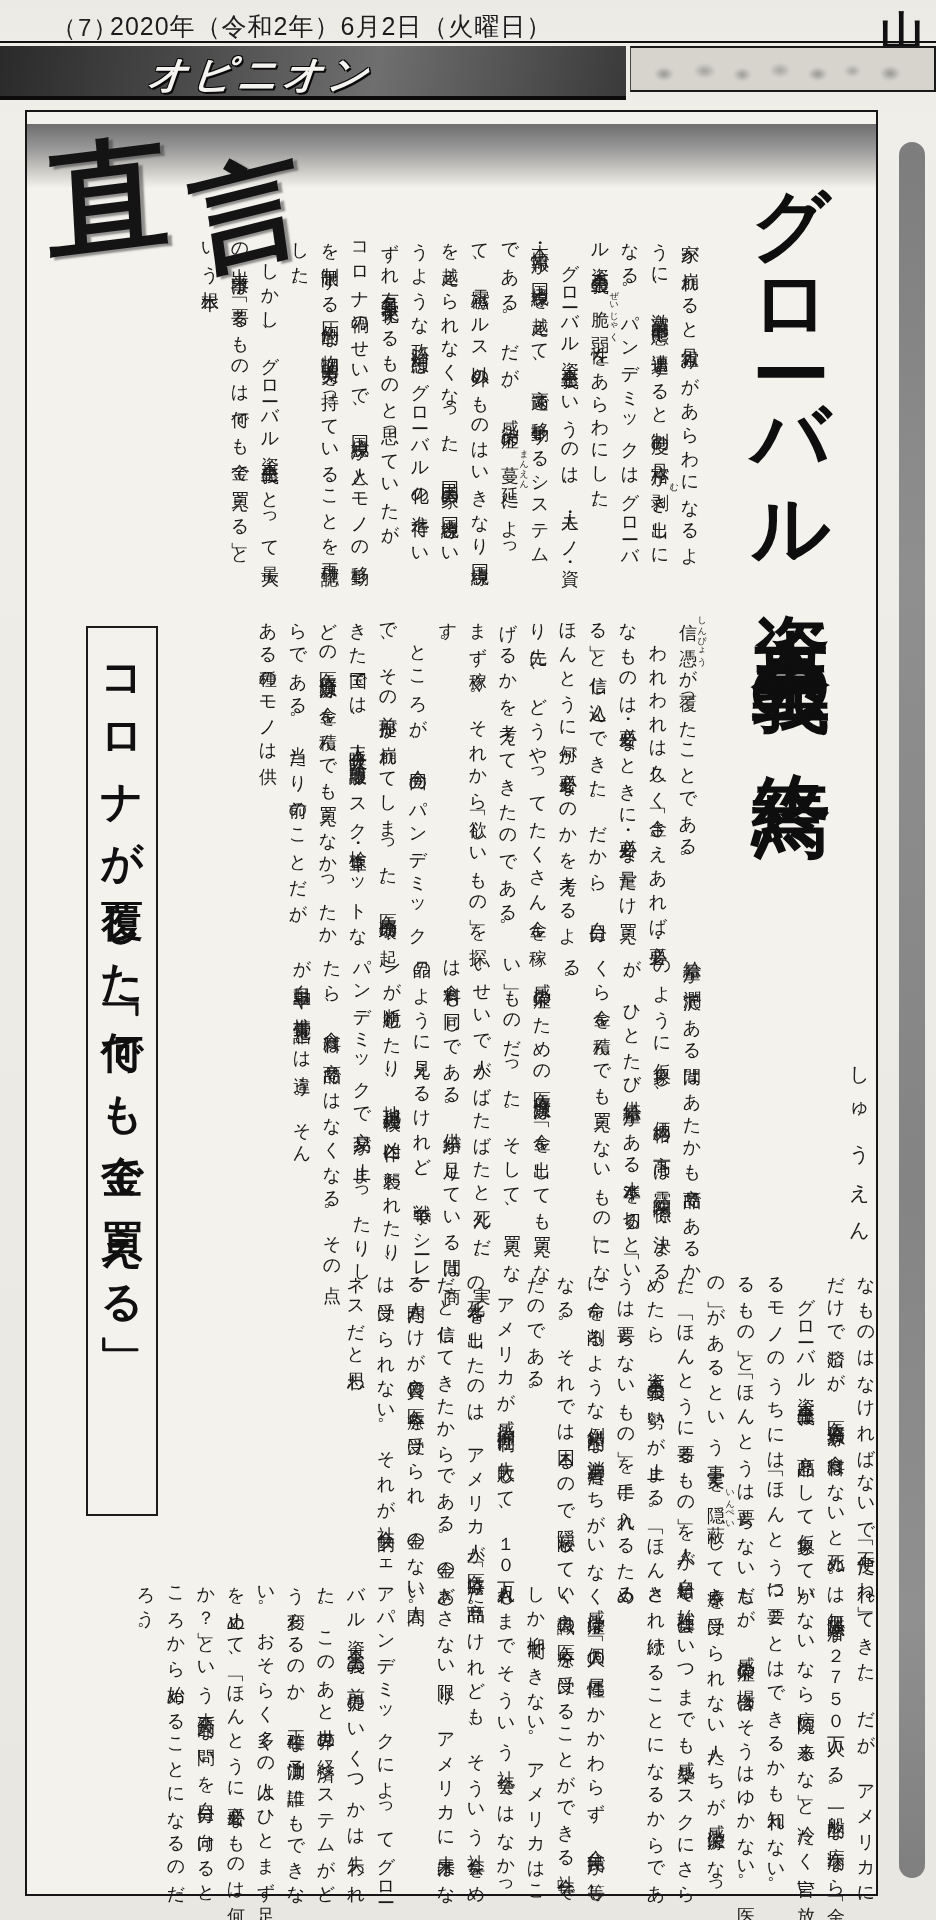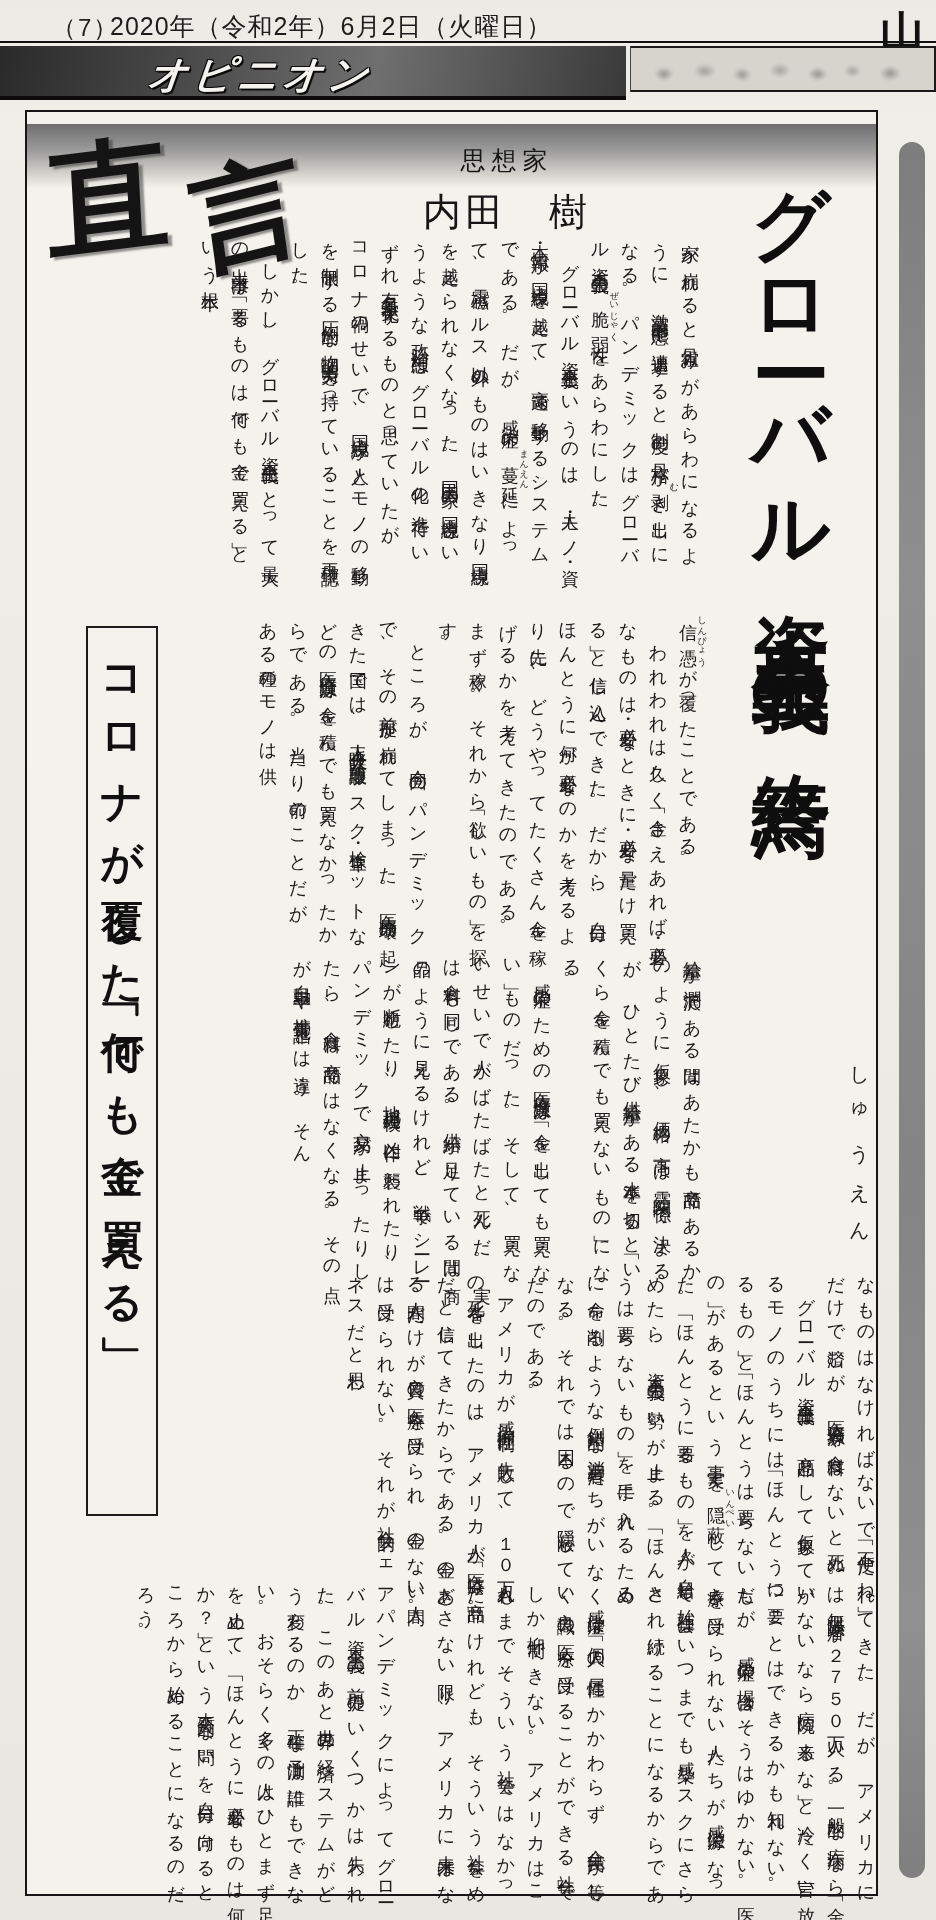--- a/index.html
+++ b/index.html
@@ -99,24 +99,20 @@
   </div>
 
   <div class="article-box">
     <div class="grad-strip"></div>
 
     <div class="column-logo">
       <span class="g1">直</span>
       <span class="g2">言</span>
     </div>
 
-    <div class="byline">
-      <div class="byline-role">思想家</div>
-      <div class="byline-name">内田　樹</div>
-    </div>
 
     <div class="headline">グローバル資本主義の終焉</div>
     <div class="headline-ruby">しゅうえん</div>
 
     <div class="band band1">家が崩れると骨組みがあらわになるように、激震的事態に遭遇すると制度の骨格が<ruby>剥<rt>む</rt></ruby>き出しになる。パンデミックはグローバル資本主義の<ruby>脆弱<rt>ぜいじゃく</rt></ruby>性をあらわにした。
 　グローバル資本主義というのは、人・モノ・資本・情報が国境線を越えて、高速で移動するシステムである。だが、感染症の<ruby>蔓延<rt>まんえん</rt></ruby>によって、電磁パルス以外のものはいきなり国境線を越えられなくなった。国民国家の国境線というような政治幻想はグローバル化の進行でいずれ有名無実化するものと思っていたが、コロナ禍のせいで、国境線が人とモノの移動を制限する圧倒的な物理的実力を持っていることを再確認した。
 　しかし、グローバル資本主義にとって最大の出来事は「要るものは何でも金で買える」という根本</div>
     <div class="band band2"><ruby>信憑<rt>しんぴょう</rt></ruby>が覆ったことである。
 　われわれは久しく「金さえあれば・必要なものは・必要なときに・必要な量だけ買える」と信じ込んできた。だから、自分にほんとうに何が必要なのかを考えるより先に、どうやってたくさん金を稼げるかを考えてきたのである。まず稼ぐ。それから「欲しいもの」を探す。
 　ところが、今回のパンデミックで、その前提が崩れてしまった。医療崩壊の起きた国では、人工呼吸器・防護服・マスク・検査キットなどの医療資源は金を積んでも買えなかったからである。当たり前のことだが、ある種のモノは供</div>

